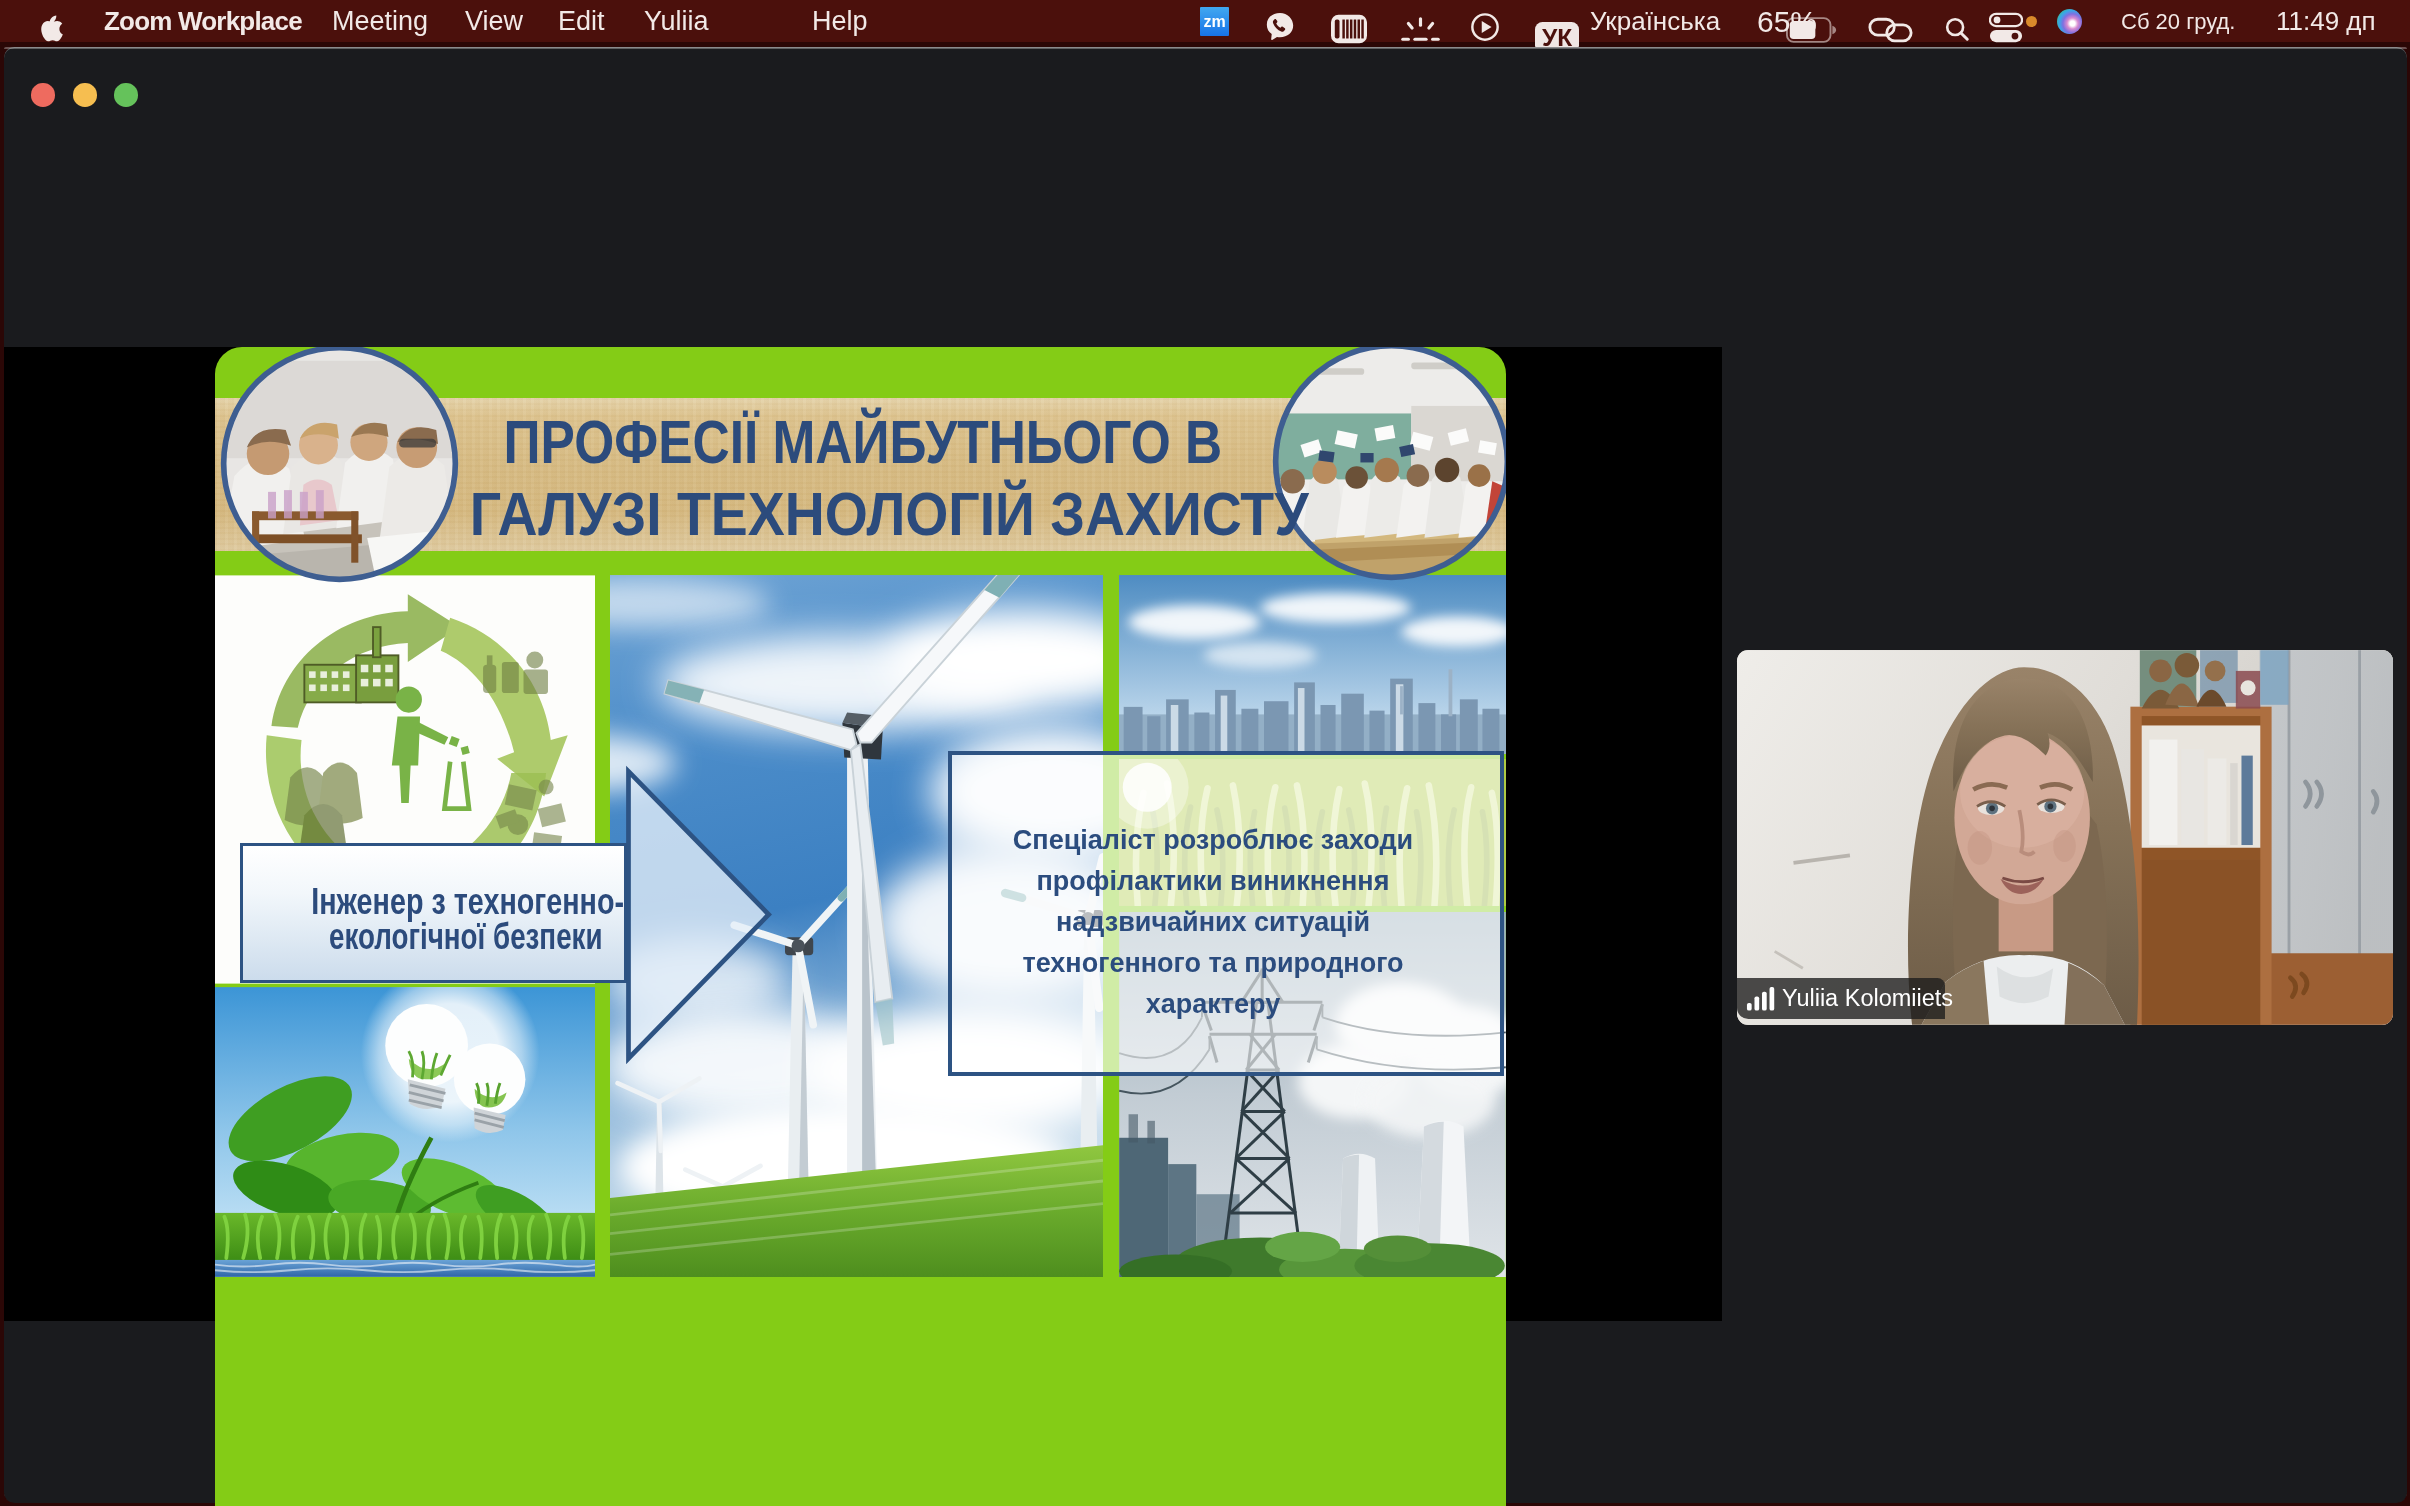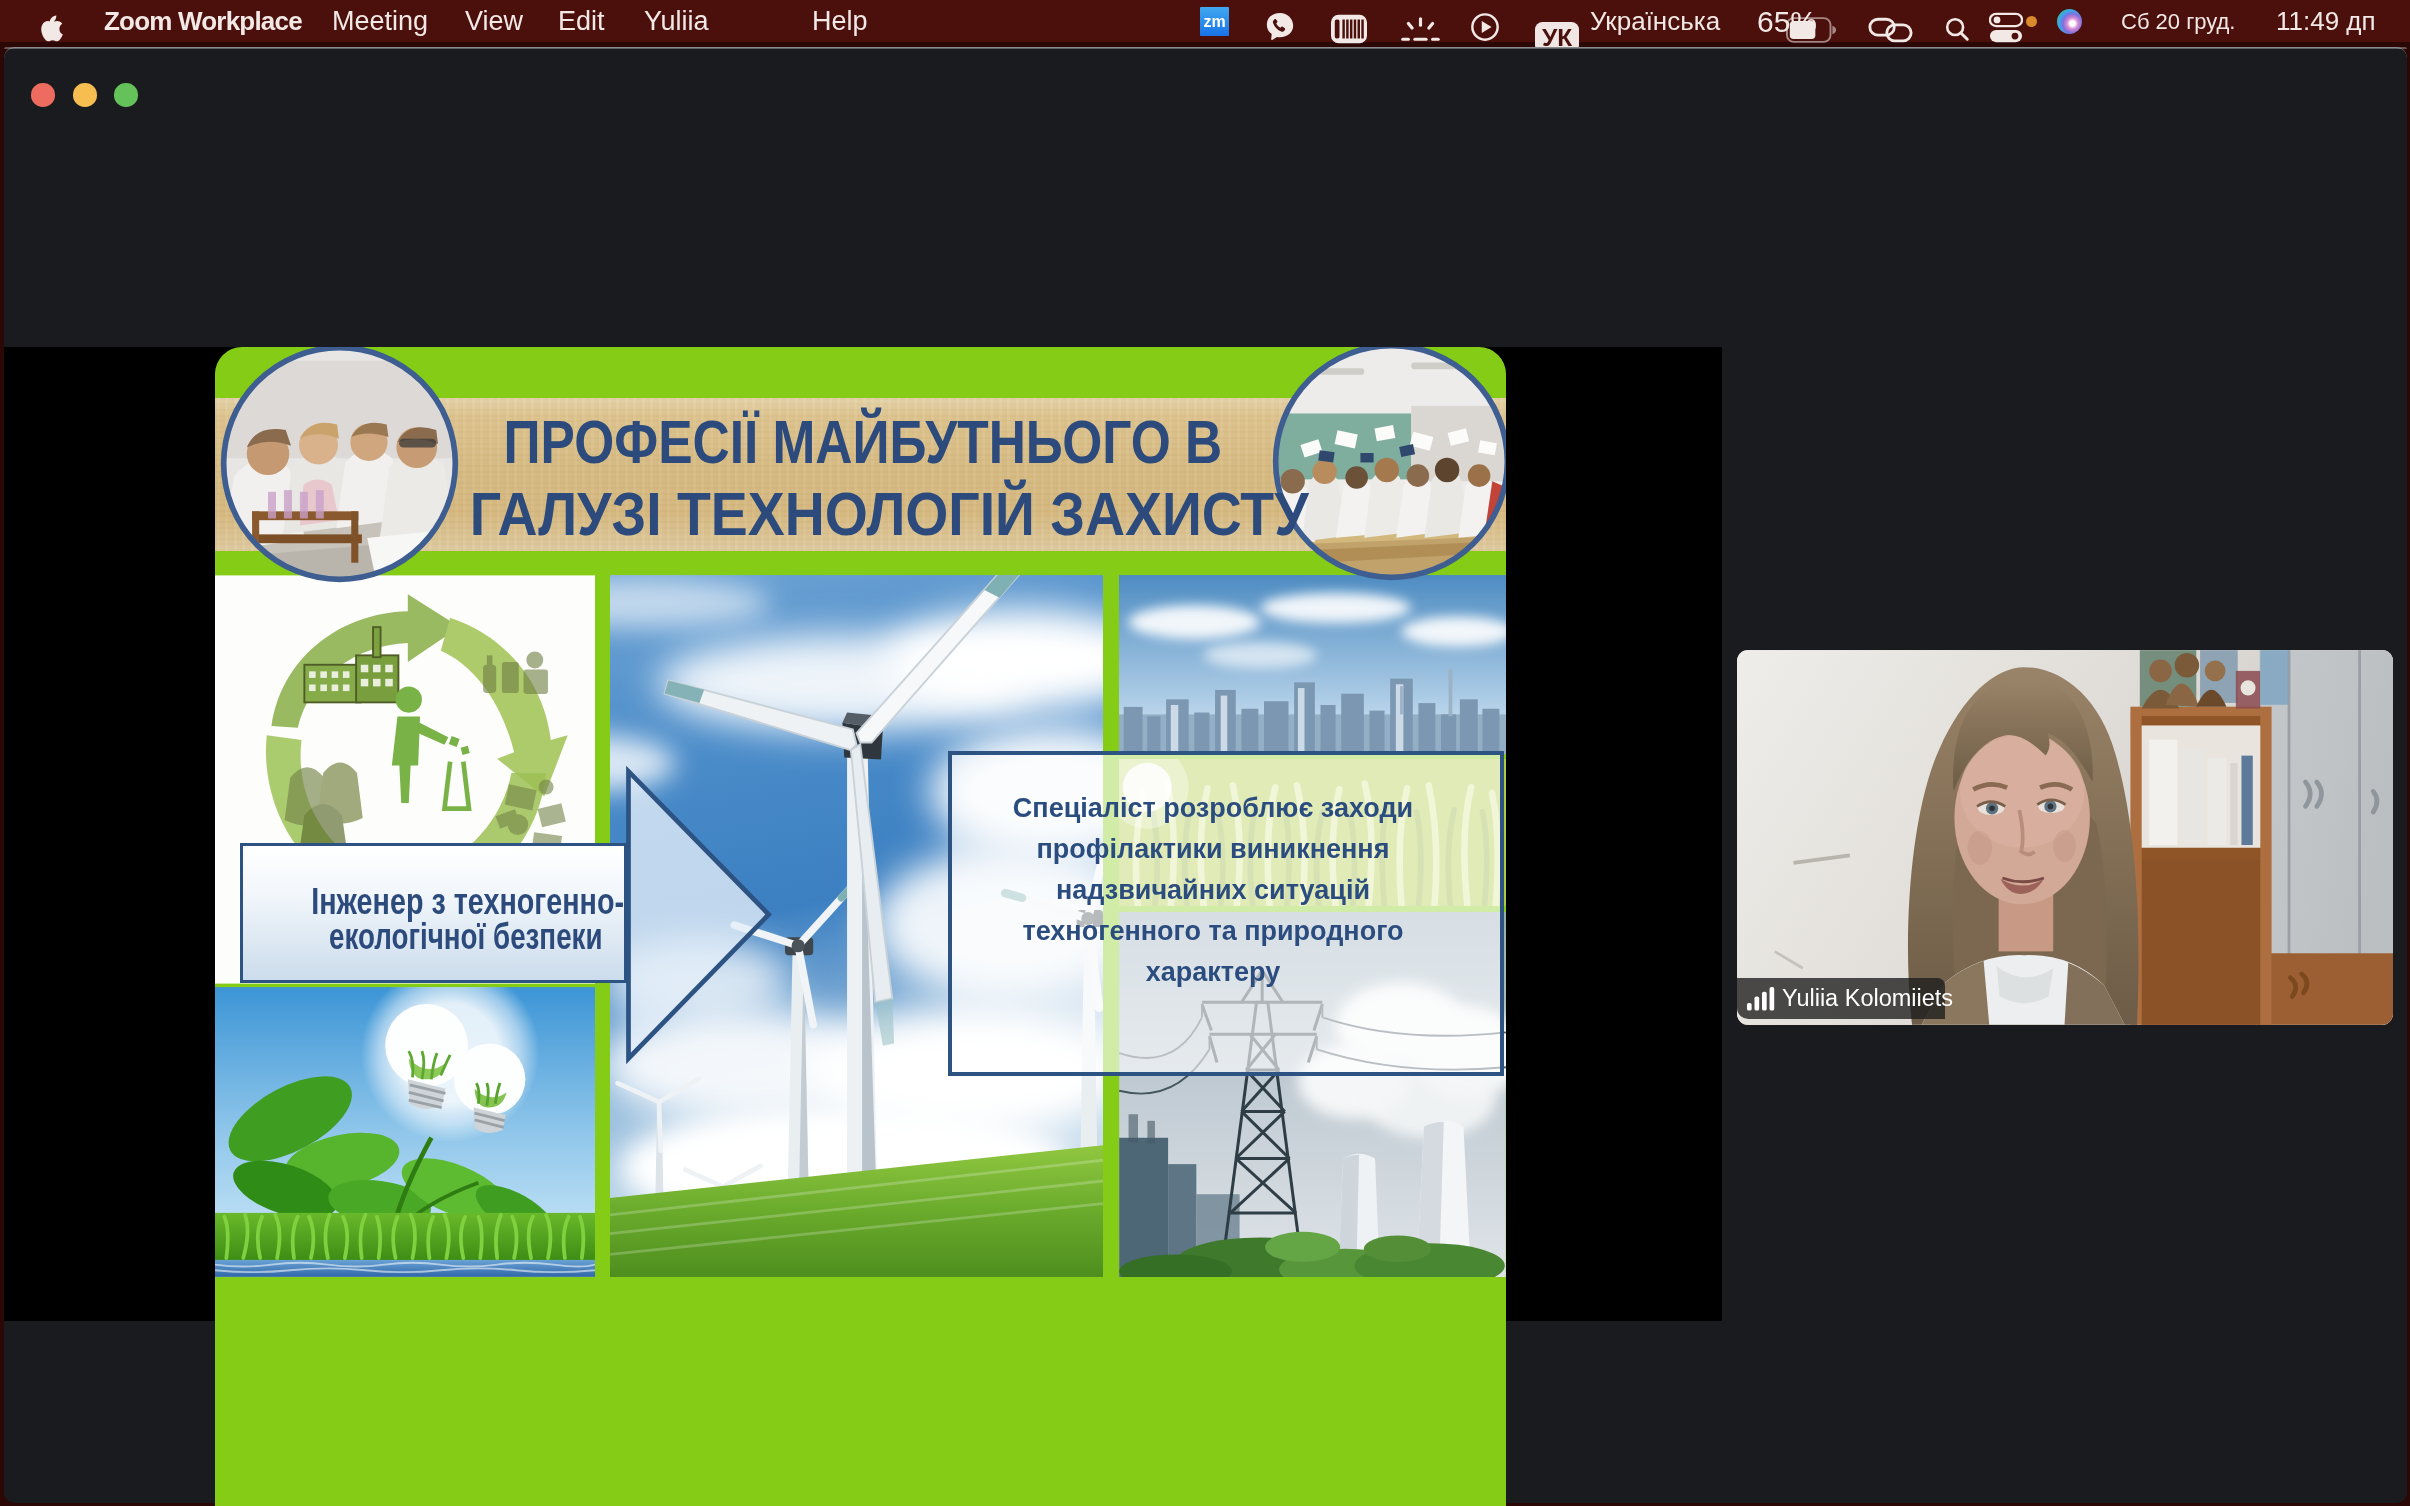--- a/index.html
+++ b/index.html
@@ -555,21 +555,21 @@
   <svg style="position:absolute;left:24.5px;top:496px;" width="414" height="140" viewBox="0 0 440 149">
     <text x="242" y="76" text-anchor="middle" font-family="Liberation Sans, sans-serif" font-weight="bold" font-size="40" fill="#2c4b7c" textLength="333" lengthAdjust="spacingAndGlyphs">Інженер з техногенно-</text>
     <text x="240" y="113" text-anchor="middle" font-family="Liberation Sans, sans-serif" font-weight="bold" font-size="40" fill="#2c4b7c" textLength="291" lengthAdjust="spacingAndGlyphs">екологічної безпеки</text>
   </svg>
 
   <svg style="position:absolute;left:405px;top:416px;" width="160" height="303" viewBox="0 0 170 322">
     <polygon points="9,9 158,161 9,314" fill="rgba(228,238,248,0.78)" stroke="#2d5383" stroke-width="5"></polygon>
   </svg>
 
   <div style="position:absolute;left:733px;top:404px;width:556px;height:325px;border:4.7px solid #2d5383;background:rgba(255,255,255,0.62);"></div>
-  <div style="position:absolute;left:733px;top:404px;width:556px;height:325px;padding-top:37px;padding-right:26px;text-align:center;font-weight:bold;font-size:27px;line-height:41px;color:#2b4c7e;">
+  <div style="position:absolute;left:733px;top:404px;width:556px;height:325px;padding-top:69px;padding-right:26px;text-align:center;font-weight:bold;font-size:27px;line-height:41px;color:#2b4c7e;">
     Спеціаліст розроблює заходи<br>профілактики виникнення<br>надзвичайних ситуацій<br>техногенного та природного<br>характеру
   </div>
 
   <svg style="position:absolute;left:2.8px;top:-4.7px;" width="243" height="243" viewBox="0 0 258 258">
     <defs>
       <clipPath id="lc">
           <circle cx="129" cy="129" r="123"></circle>
         </clipPath>
     </defs>
     <g clip-path="url(#lc)">

